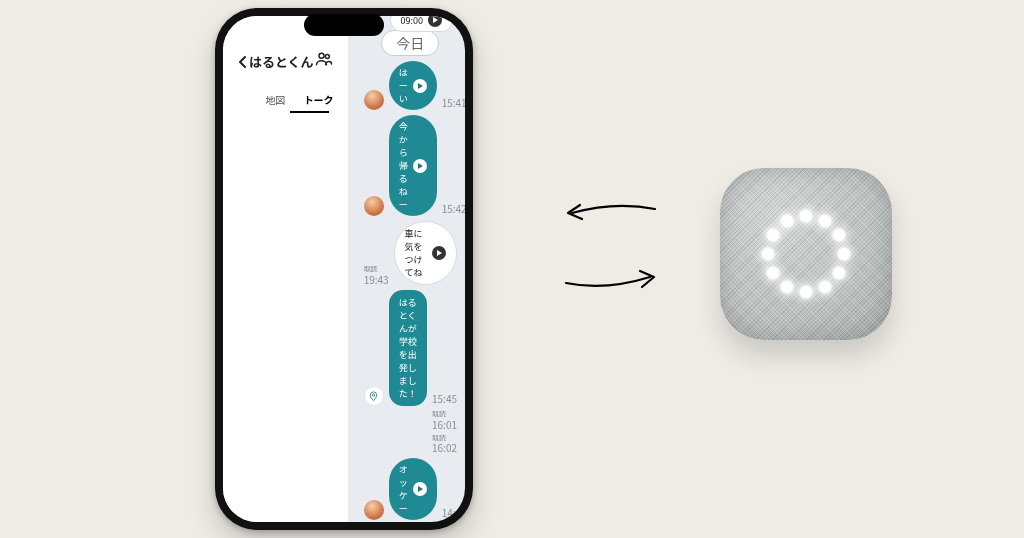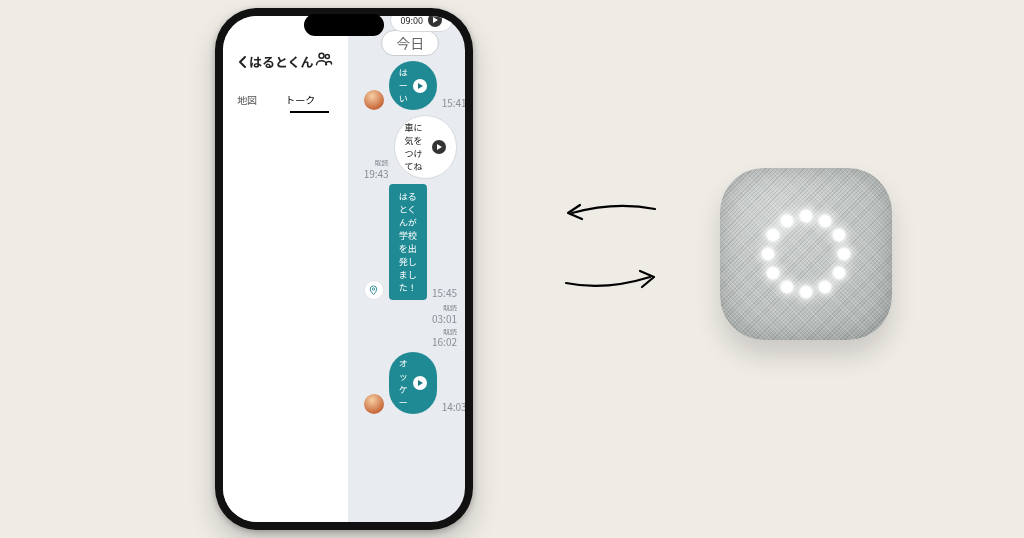--- a/index.html
+++ b/index.html
@@ -39,46 +39,46 @@
   }
 
   .header{
     background:var(--header-bg);padding:30px 14px 0 14px;
   }
   .header-row{display:flex;align-items:center;justify-content:space-between;height:30px;}
   .back{font-size:18px;color:#222;}
   .title{font-weight:700;font-size:13px;color:var(--text);}
   .group-icon svg{width:20px;height:20px;stroke:#222;}
   .tabs{display:flex;margin-top:10px;}
-  .tab{flex:1;text-align:left;font-size:10px;padding:6px 0;color:#555;position:relative;}
-  .tab.active{font-weight:400;color:#000;}
+  .tab{flex:1;text-align:right;font-size:10px;padding:6px 0;color:#555;position:relative;}
+  .tab.active{font-weight:700;color:#000;}
   .tab.active::after{content:"";position:absolute;left:10%;right:10%;bottom:0;height:2px;background:#000;}
 
   .chat{flex:1;padding:6px 8px 4px 8px;overflow:hidden;position:relative;}
   
   .partial-top{position:absolute;top:-8px;right:12px;}
   .partial-top .out-bubble{padding:4px 10px;}
   .day-sep{display:flex;justify-content:center;margin:8px 0 4px;}
   .day-pill{font-size:14px;color:#666;background:#fff;border:1px solid var(--pill-border);border-radius:999px;padding:2px 14px;}
 
   .row{display:flex;align-items:flex-end;margin:5px 0;gap:5px;}
   .row.in{justify-content:flex-start;}
   .row.out{justify-content:flex-end;}
   .avatar{width:20px;height:20px;border-radius:50%;background:radial-gradient(circle at 40% 30%,#f6cfa4 0,#c86a3d 70%);flex-shrink:0;}
   .loc-pin{width:20px;height:20px;border-radius:50%;background:#fff;display:flex;align-items:center;justify-content:center;border:1px solid #e2e5e8;flex-shrink:0;}
   .loc-pin svg{width:11px;height:11px;stroke:#2a8a94;fill:none;stroke-width:2;}
 
   .in-bubble{background:var(--teal);color:#fff;font-size:9px;border-radius:999px;padding:5px 10px;display:flex;align-items:center;gap:5px;max-width:160px;}
-  .in-bubble.long{border-radius:4px;padding:6px 10px;}
+  .in-bubble.long{border-radius:14px;padding:6px 10px;}
   .play{width:14px;height:14px;border-radius:50%;background:#fff;display:flex;align-items:center;justify-content:center;flex-shrink:0;}
   .play::after{content:"";border-left:5px solid var(--teal-dark);border-top:3px solid transparent;border-bottom:3px solid transparent;margin-left:1px;}
   .play.dark{background:#333;}
   .play.dark::after{border-left-color:#fff;}
   .time{font-size:10px;color:var(--muted);}
-  .meta{display:flex;flex-direction:column;align-items:flex-end;line-height:1.1;}
+  .meta{display:flex;flex-direction:column;align-items:flex-start;line-height:1.1;}
   .meta .read{font-size:7px;color:var(--muted);}
 
   .out-bubble{background:var(--bubble-out);color:#222;font-size:9px;border:1px solid var(--bubble-out-border);border-radius:999px;padding:5px 10px;display:flex;align-items:center;gap:5px;max-width:170px;}
 
   .input-bar{padding:6px 10px 10px;}
   .input-pill{background:#fff;border-radius:999px;height:30px;display:flex;align-items:center;padding:0 12px;gap:8px;box-shadow:0 1px 2px rgba(0,0,0,.05);}
   .input-pill span{flex:1;font-size:10px;color:#aaa;}
   .mic svg{width:14px;height:14px;stroke:#555;fill:none;stroke-width:2;}
 
   
@@ -145,20 +145,28 @@
 
         <div class="row in">
           <div class="avatar"></div>
           <div class="in-bubble">
             <span>はーい</span>
             <span class="play"></span>
           </div>
           <span class="time">15:41</span>
         </div>
 
+        <div class="row in">
+          <div class="avatar"></div>
+          <div class="in-bubble">
+            <span>今から帰るねー</span>
+            <span class="play"></span>
+          </div>
+          <span class="time">15:42</span>
+        </div>
 
         <div class="row out">
           <div class="meta">
             <span class="read">既読</span>
             <span class="time">19:43</span>
           </div>
           <div class="out-bubble">
             <span>車に気をつけてね</span>
             <span class="play dark"></span>
           </div>
@@ -173,21 +181,21 @@
           </div>
           <div class="in-bubble long">
             <span>はるとくんが学校を出発しました！</span>
           </div>
           <span class="time">15:45</span>
         </div>
 
         <div class="row out">
           <div class="meta">
             <span class="read">既読</span>
-            <span class="time">03:01</span>
+            <span class="time">16:01</span>
           </div>
         </div>
 
         <div class="row out">
           <div class="meta">
             <span class="read">既読</span>
             <span class="time">16:02</span>
           </div>
         </div>
 

